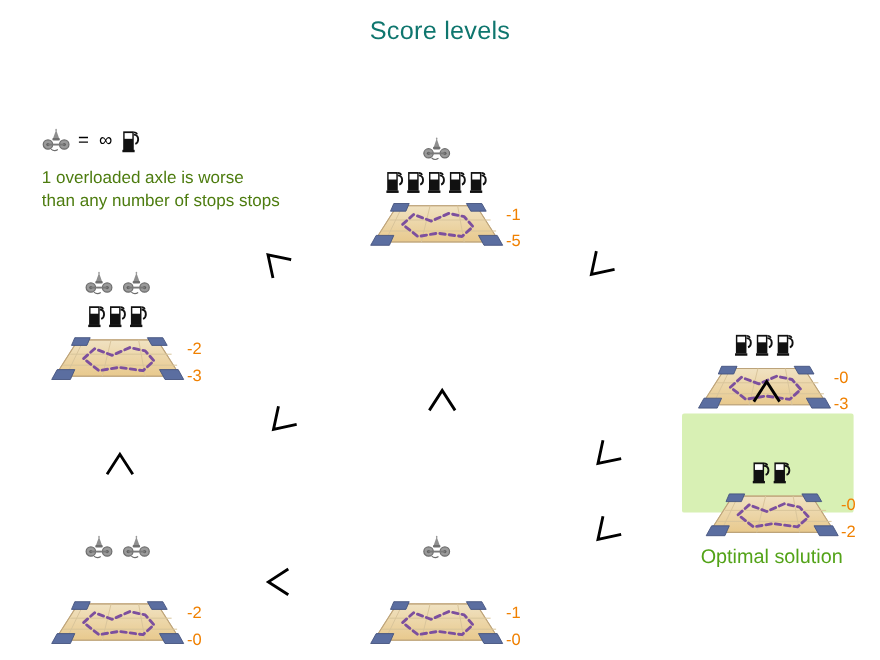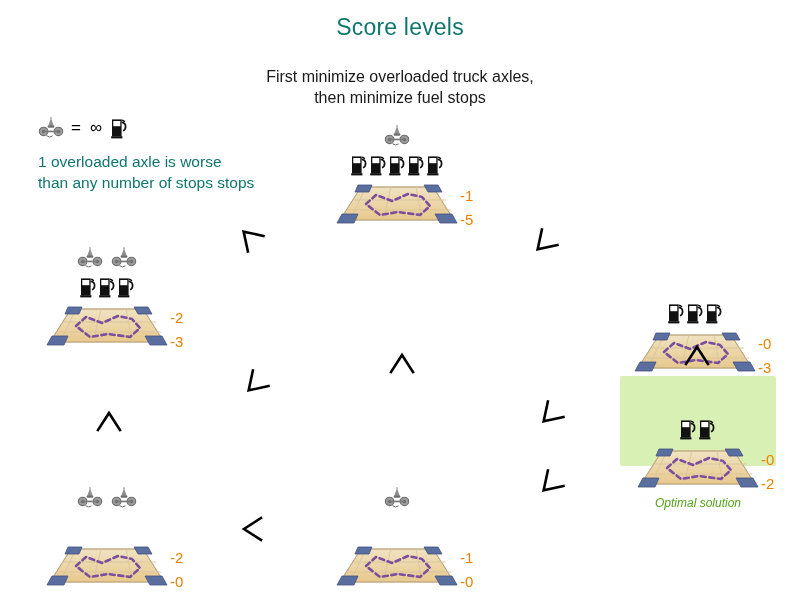--- a/index.html
+++ b/index.html
@@ -42,21 +42,21 @@
   .legend-row {
     display: flex;
     align-items: center;
     gap: 7px;
     height: 28px;
   }
   .legend-eq { font-size: 17px; color: #000; }
   .legend-inf { font-size: 17px; color: #000; padding: 0 2px;}
   .legend-note {
     margin-top: 9px;
-    color: #0f766e;
+    color: #4d7c0f;
     font-size: 15.5px;
     line-height: 21px;
   }
   .legend-note span { display: block; }
 
   
   .node { position: absolute; }
   .node-inner { position: relative; }
   .icon-row {
     display: flex;
@@ -81,23 +81,22 @@
   .scores span { display: block; }
 
   .optimal-box {
     position: absolute;
     background: #d8f0b4;
     border-radius: 2px;
   }
   .optimal-label {
     text-align: center;
     color: #53a318;
-    font-size: 12px;
+    font-size: 18px;
     margin-top: 4px;
-    font-style: italic;
   }
 
   
   .op {
     position: absolute;
     font-size: 30px;
     line-height: 1;
     color: #000;
     font-family: "Liberation Sans", sans-serif;
   }
@@ -107,24 +106,20 @@
   .axle-icon { width: 26px; height: 24px; display:block; }
   .pump-icon { width: 17px; height: 22px; display:block; }
   .map-icon  { width: 122px; height: 48px; display:block; }
 </style>
 </head>
 <body>
 
 <div class="page">
 
   <div class="title">Score levels</div>
-  <div class="subtitle">
-    <span>First minimize overloaded truck axles,</span>
-    <span>then minimize fuel stops</span>
-  </div>
 
   <div class="legend">
     <div class="legend-row">
       <span class="legend-axle">
           <svg class="axle-icon" viewBox="0 0 26 24" xmlns="http://www.w3.org/2000/svg">
     <path d="M13 2 L10.2 10 L15.8 10 Z" fill="#8f8f8f"></path>
     <rect x="9.6" y="9.4" width="6.8" height="2.4" rx="1" fill="#6f6f6f"></rect>
     <rect x="12.3" y="1.0" width="1.4" height="2" rx="0.7" fill="#9a9a9a"></rect>
     <ellipse cx="5.6" cy="15.4" rx="4.3" ry="4.2" fill="#9a9a9a" stroke="#6d6d6d" stroke-width="1.1"></ellipse>
     <ellipse cx="5.6" cy="15.4" rx="1.5" ry="1.5" fill="#5e5e5e"></ellipse>

